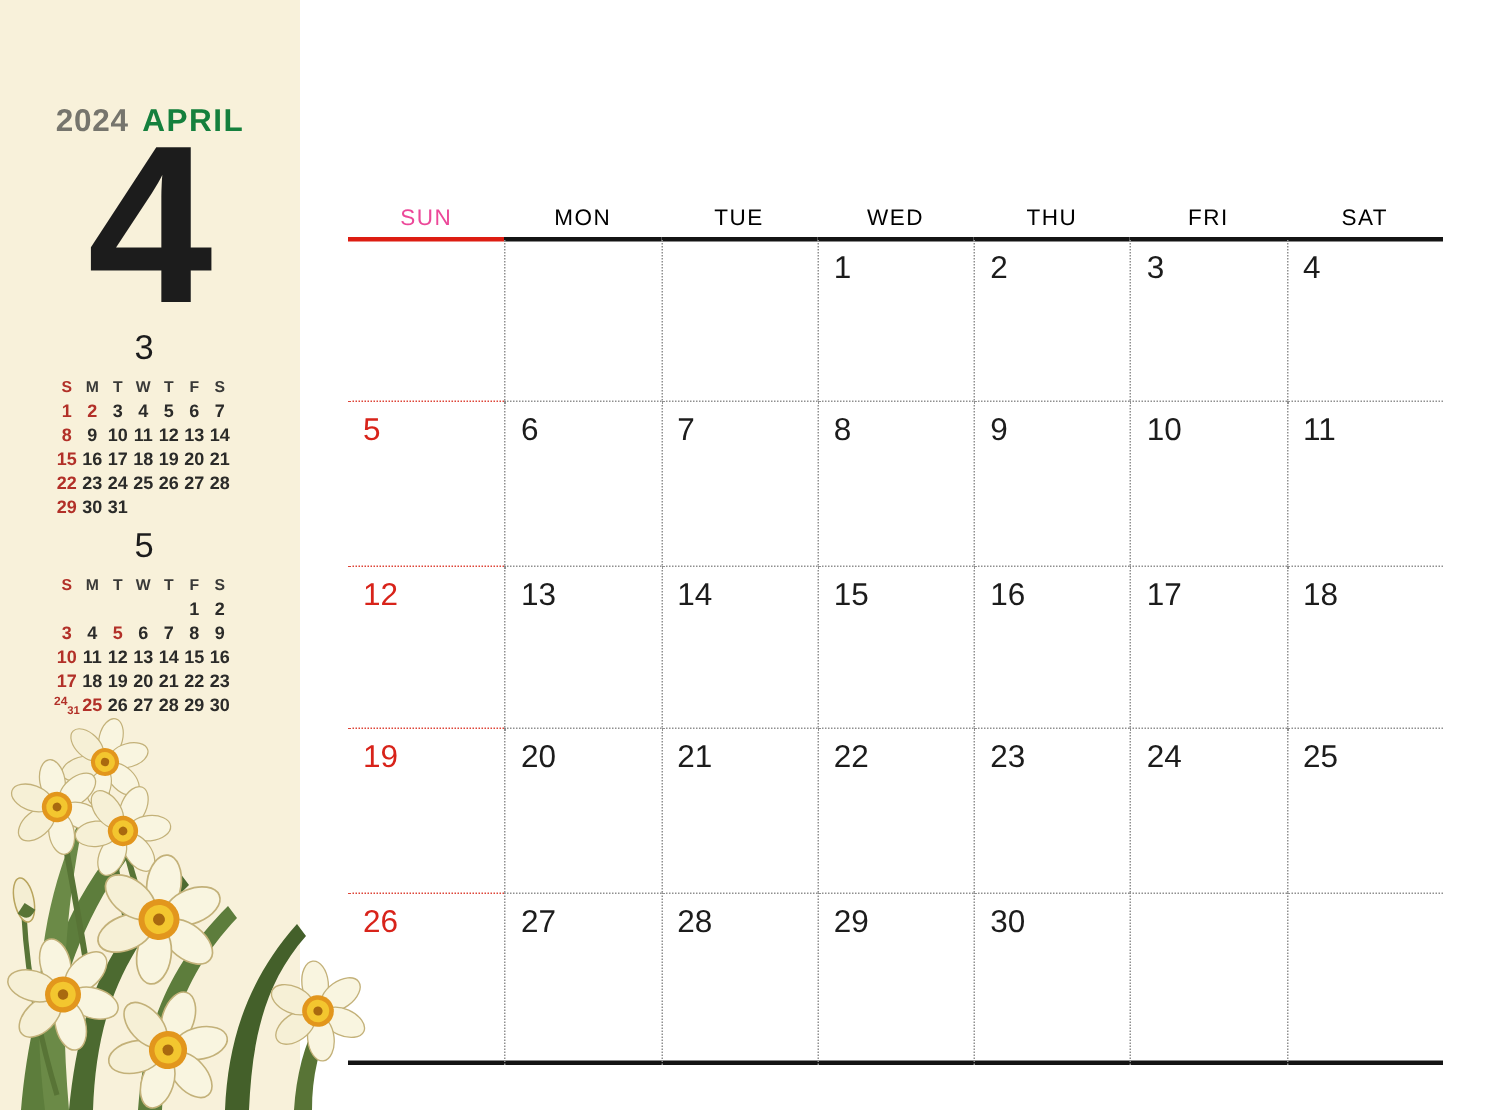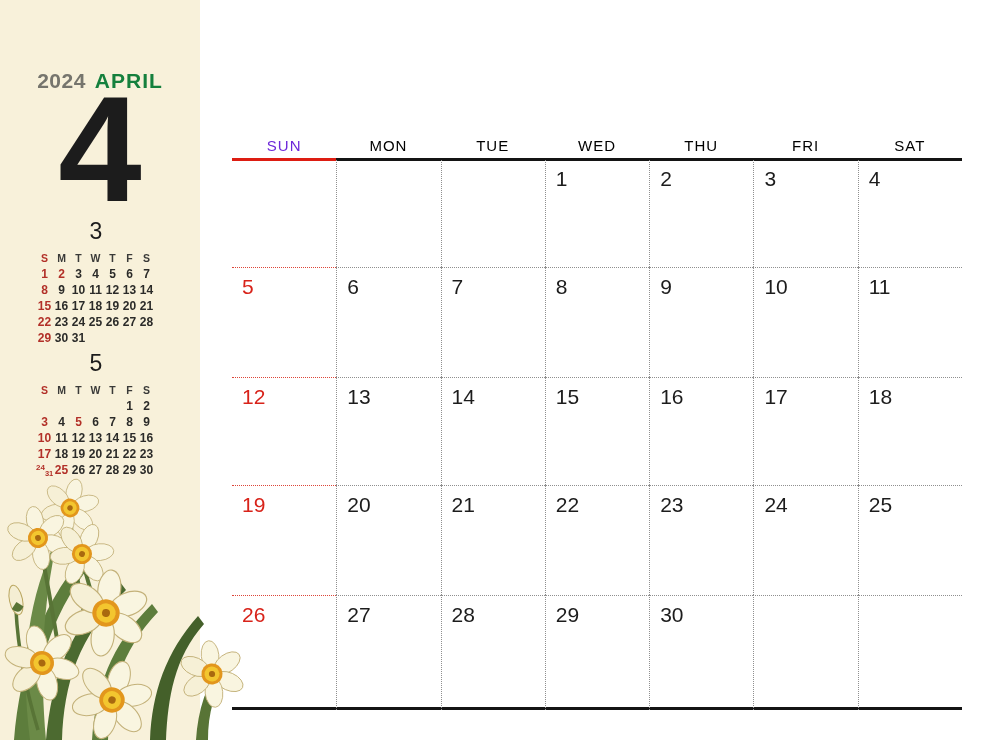--- a/index.html
+++ b/index.html
@@ -60,21 +60,21 @@
   
   .weekday-row {
     position:absolute; left:232px; top:134px; width:730px; height:26px;
     display:grid; grid-template-columns:repeat(7,1fr);
   }
   .weekday-row .wd {
     font-size:15px; letter-spacing:1px; color:#000000;
     text-align:center; line-height:24px;
     border-bottom:3px solid #141414;
   }
-  .weekday-row .wd.sun { color:#6d28d9; border-bottom-color:#dd1d12; }
+  .weekday-row .wd.sun { color:#ec4899; border-bottom-color:#dd1d12; }
 
   .calendar-grid {
     position:absolute; left:232px; top:160px; width:730px; height:550px;
     display:grid; grid-template-columns:repeat(7,1fr);
     grid-template-rows:107px 110px 108px 110px 115px;
     border-bottom:3px solid #141414;
   }
   .cell { position:relative; }
   .cell.cb { border-left:1px dotted #8f8f8f; }      
   .cell.rt { border-top:1px dotted #8f8f8f; }       

